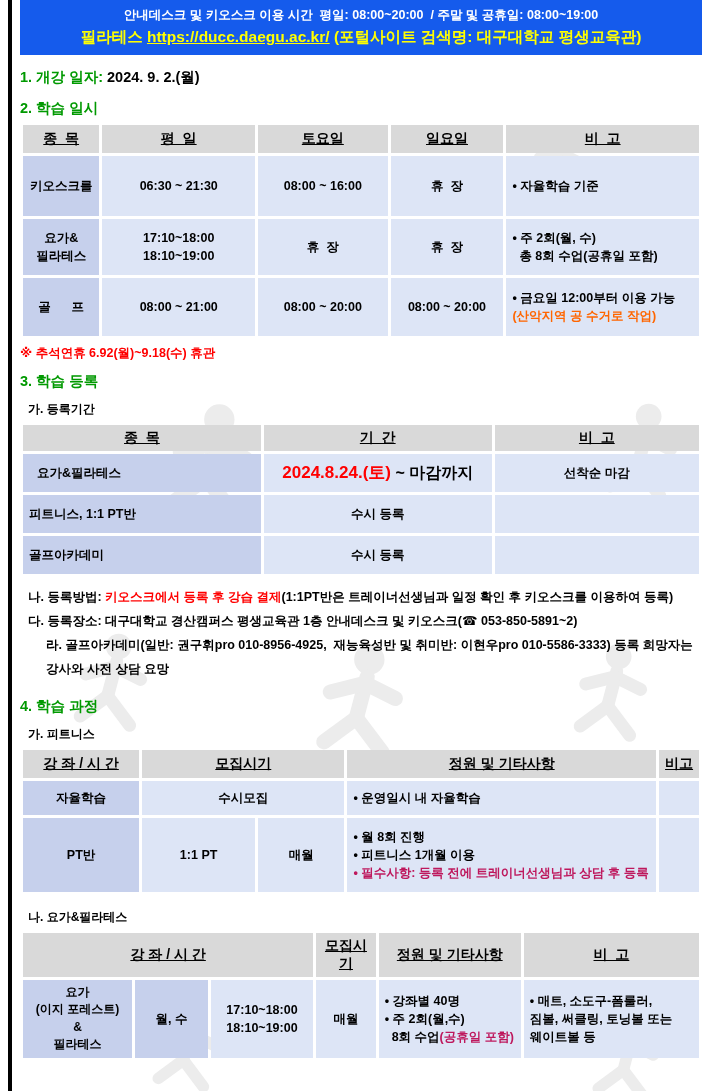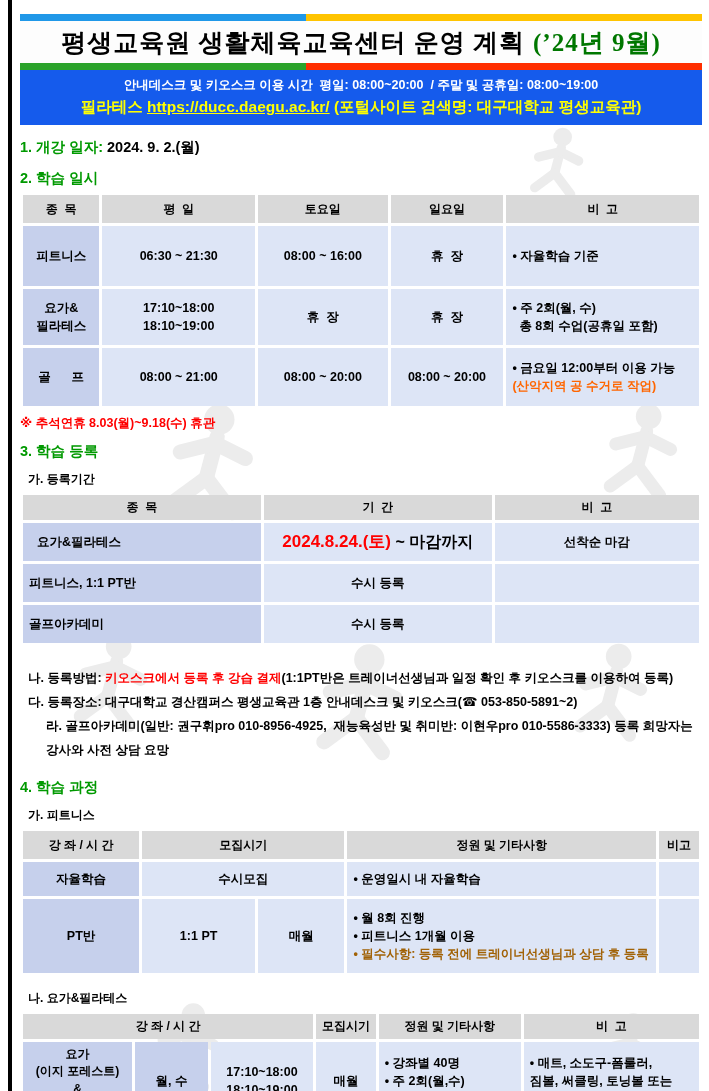--- a/index.html
+++ b/index.html
@@ -36,26 +36,26 @@
   .h-green .black{color:#000;}
   .sub-heading{font-size:12px;margin:10px 0 4px 8px;}
   .note-red{color:#FF0000;font-size:12.5px;margin-top:6px;}
   .txt-line{font-size:12.5px;line-height:24px;margin-left:8px;text-indent:0;}
   .txt-wrap{font-size:12.5px;line-height:24px;margin-left:-10px;padding-left:18px;text-indent:0;}
   .red{color:#FF0000;}
   .orange{color:#FF6600;}
 
   
   table.tbl{border-collapse:separate;border-spacing:3px;table-layout:fixed;width:100%;margin-top:4px;}
-  .tbl th{background:#D9D9D9;font-size:12px;font-weight:bold;text-align:center;padding:4px 2px;}
+  .tbl th{background:#D9D9D9;font-size:14px;font-weight:bold;text-align:center;padding:4px 2px;text-decoration:underline;}
   .tbl td{background:#DDE5F6;font-size:12.5px;padding:4px 6px;vertical-align:middle;line-height:1.45;}
   .tbl td.first{background:#C6D0EC;text-align:center;}
   .tbl td.center{text-align:center;}
   .tbl td.left{text-align:left;}
-  .bullet-red{color:#a16207;text-align:center;}
+  .bullet-red{color:#be185d;text-align:center;}
   .period-date{color:#FF0000;font-size:17px;}
   .period-rest{font-size:16px;}
 
   
   .t1-h th{height:20px;}
   .t1-r1 td{height:52px;}
   .t1-r2 td{height:48px;}
   .t1-r3 td{height:50px;}
   .t2-h th{height:16px;}
   .t2 td{height:30px;}
@@ -145,28 +145,20 @@
       <path d="M30 20 L14 24"></path>
       <path d="M26 36 L38 52"></path>
       <path d="M26 36 L11 47"></path>
     </g>
   </svg>
 
 <div class="left-rule"></div>
 
 <div class="content">
 
-  <div class="title-block">
-    <div class="bar bar-top"></div>
-    <div class="title-strip">
-      <span data-bind="title.main">평생교육원 생활체육교육센터 운영 계획</span>
-      <span class="period" data-bind="title.period">(’24년 9월)</span>
-    </div>
-    <div class="bar bar-bottom"></div>
-  </div>
 
   <div class="banner">
     <div class="banner-line1" data-bind="banner.line1">안내데스크 및 키오스크 이용 시간  평일: 08:00~20:00  / 주말 및 공휴일: 08:00~19:00</div>
     <div class="banner-line2"><span data-bind="banner.homepage_label">필라테스 </span><a href="#" data-bind="banner.url">https://ducc.daegu.ac.kr/</a><span data-bind="banner.portal"> (포털사이트 검색명: 대구대학교 평생교육관)</span></div>
   </div>
 
   <div class="h-green" style="margin-top:13px;">
     <span data-bind="s1.heading">1. 개강 일자:</span><span class="black" data-bind="s1.value"> 2024. 9. 2.(월)</span>
   </div>
 
@@ -182,21 +174,21 @@
       </colgroup>
     <tbody>
         <tr class="t1-h">
       <th data-bind="s2.headers.0">종  목</th>
       <th data-bind="s2.headers.1">평  일</th>
       <th data-bind="s2.headers.2">토요일</th>
       <th data-bind="s2.headers.3">일요일</th>
       <th data-bind="s2.headers.4">비  고</th>
     </tr>
     <tr class="t1-r1">
-      <td class="first" data-bind="s2.rows.fitness.name">피트니스</td>
+      <td class="first" data-bind="s2.rows.fitness.name">키오스크를</td>
       <td class="center" data-bind="s2.rows.fitness.weekday">06:30 ~ 21:30</td>
       <td class="center" data-bind="s2.rows.fitness.sat">08:00 ~ 16:00</td>
       <td class="center" data-bind="s2.rows.fitness.sun">휴  장</td>
       <td class="left" data-bind="s2.rows.fitness.note">• 자율학습 기준</td>
     </tr>
     <tr class="t1-r2">
       <td class="first" data-bind="s2.rows.yoga.name">요가&amp;
 필라테스</td>
       <td class="center" data-bind="s2.rows.yoga.weekday">17:10~18:00
 18:10~19:00</td>
@@ -208,21 +200,21 @@
     <tr class="t1-r3">
       <td class="first" data-bind="s2.rows.golf.name">골      프</td>
       <td class="center" data-bind="s2.rows.golf.weekday">08:00 ~ 21:00</td>
       <td class="center" data-bind="s2.rows.golf.sat">08:00 ~ 20:00</td>
       <td class="center" data-bind="s2.rows.golf.sun">08:00 ~ 20:00</td>
       <td class="left"><span data-bind="s2.rows.golf.note">• 금요일 12:00부터 이용 가능</span><br><span class="orange" data-bind="s2.rows.golf.note_orange">(산악지역 공 수거로 작업)</span></td>
     </tr>
   </tbody>
     </table>
 
-  <div class="note-red" data-bind="s2.holiday_note">※ 추석연휴 8.03(월)~9.18(수) 휴관</div>
+  <div class="note-red" data-bind="s2.holiday_note">※ 추석연휴 6.92(월)~9.18(수) 휴관</div>
 
   <div class="h-green" data-bind="s3.heading" style="margin-top:10px;">3. 학습 등록</div>
   <div class="sub-heading" data-bind="s3.sub_a">가. 등록기간</div>
 
   <table class="tbl" style="margin-top:0;">
     <colgroup>
         <col style="width:35.5%">
         <col style="width:34%">
         <col style="width:30.5%">
       </colgroup>
@@ -243,21 +235,21 @@
       <td class="center" data-bind="s3.rows.fitness.note"></td>
     </tr>
     <tr class="t2">
       <td class="first" style="text-align:left;" data-bind="s3.rows.golf.name">골프아카데미</td>
       <td class="center" data-bind="s3.rows.golf.period">수시 등록</td>
       <td class="center" data-bind="s3.rows.golf.note"></td>
     </tr>
   </tbody>
     </table>
 
-  <div class="txt-line" style="margin-top:20px;">
+  <div class="txt-line" style="margin-top:8px;">
     <span data-bind="s3.sub_b_label">나. 등록방법: </span><span class="red" data-bind="s3.sub_b_red">키오스크에서 등록 후 강습 결제</span><span data-bind="s3.sub_b_rest">(1:1PT반은 트레이너선생님과 일정 확인 후 키오스크를 이용하여 등록)</span>
   </div>
   <div class="txt-line" data-bind="s3.sub_c">다. 등록장소: 대구대학교 경산캠퍼스 평생교육관 1층 안내데스크 및 키오스크(☎ 053-850-5891~2)</div>
   <div class="txt-wrap" data-bind="s3.sub_d" style="margin-left:8px;">라. 골프아카데미(일반: 권구휘pro 010-8956-4925,  재능육성반 및 취미반: 이현우pro 010-5586-3333) 등록 희망자는 강사와 사전 상담 요망</div>
 
   <div class="h-green" data-bind="s4.heading" style="margin-top:16px;">4. 학습 과정</div>
   <div class="sub-heading" data-bind="s4.sub_a">가. 피트니스</div>
 
   <table class="tbl" style="margin-top:0;">
     <colgroup>

